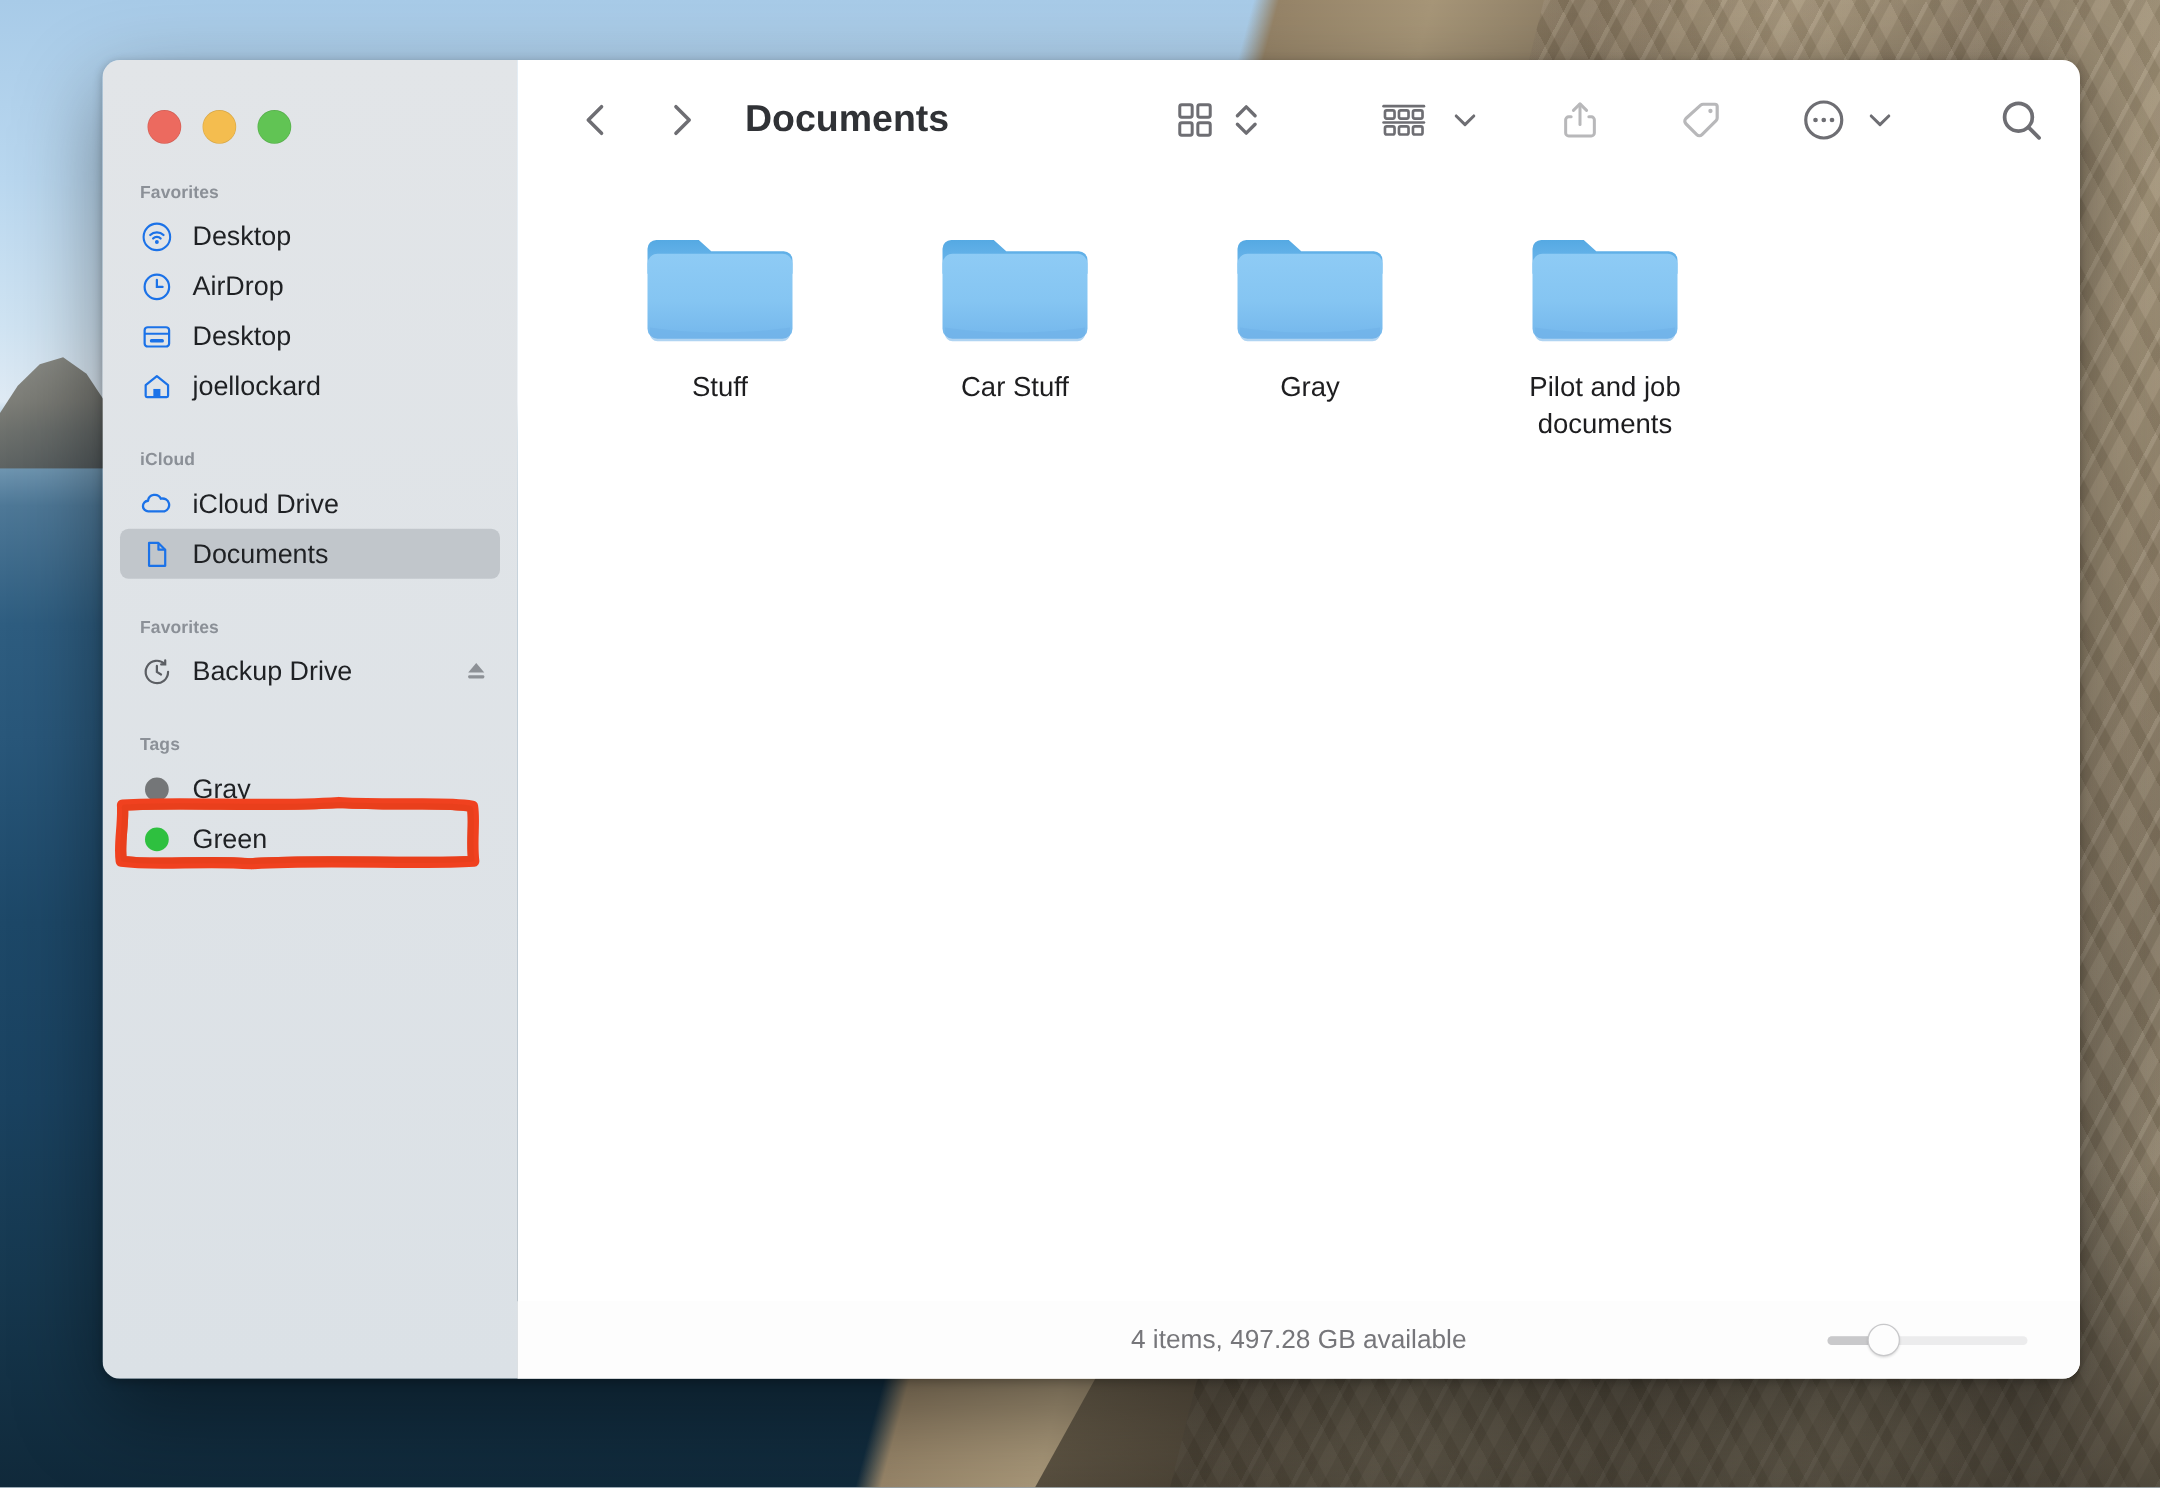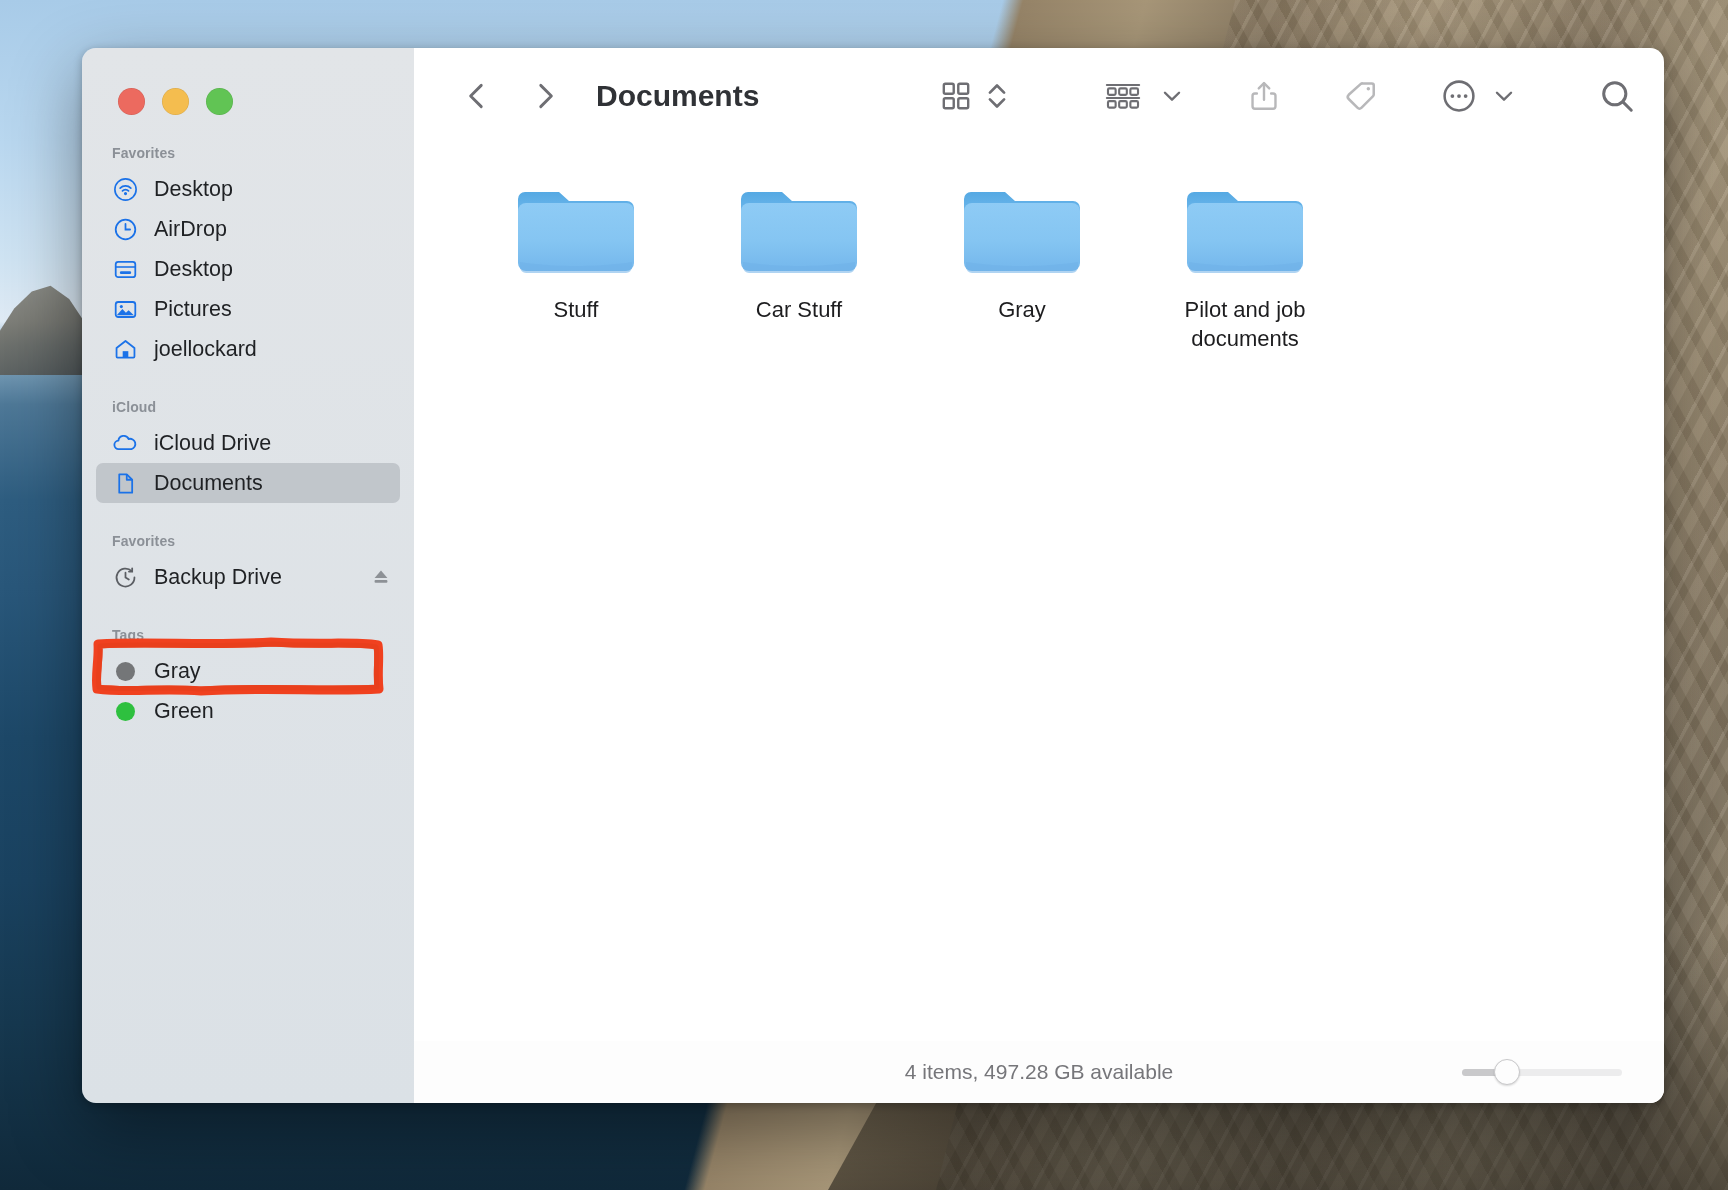--- a/index.html
+++ b/index.html
@@ -172,21 +172,21 @@
   .tb-gap { width: 62px; }
   .tb-gap-lg { width: 94px; }
 
   
   #file-area {
     flex: 1;
     padding: 36px 0 0 52px;
     display: flex;
     flex-wrap: wrap;
     align-content: flex-start;
-    gap: 3px;
+    gap: 16px;
   }
   .file-item {
     width: 220px;
     display: flex;
     flex-direction: column;
     align-items: center;
     padding-top: 4px;
   }
   .folder-icon { width: 122px; height: 97px; position: relative; }
   .file-label {
@@ -295,30 +295,20 @@
           <svg width="25" height="25" viewBox="0 0 24 24" fill="none" stroke="#1b72e8" stroke-width="1.7">
             <rect x="2.6" y="4.6" width="18.8" height="14.8" rx="2.4"></rect>
             <rect x="6.6" y="13.6" width="10.8" height="2.8" rx="1.2" fill="#1b72e8" stroke="none"></rect>
             <path d="M2.6 9.6h18.8" stroke-width="1.5"></path>
           </svg>
         </span>
         <span class="sb-label">Desktop</span>
       </div>
 
 
-      <div class="sb-item">
-        <span class="sb-icon">
-          <svg width="25" height="25" viewBox="0 0 24 24" fill="none" stroke="#1b72e8" stroke-width="1.7">
-            <rect x="2.6" y="4.8" width="18.8" height="14.4" rx="2.4"></rect>
-            <path d="M3.6 17.4 9 11.6l3.4 3.6 2.6-2.4 5 4.6z" fill="#1b72e8" stroke="none"></path>
-            <circle cx="8" cy="9.2" r="1.5" fill="#1b72e8" stroke="none"></circle>
-          </svg>
-        </span>
-        <span class="sb-label">Pictures</span>
-      </div>
 
       <div class="sb-item">
         <span class="sb-icon">
           <svg width="25" height="25" viewBox="0 0 24 24" fill="none" stroke="#1b72e8" stroke-width="1.7" stroke-linejoin="round">
             <path d="M3.4 10.6 12 3.8l8.6 6.8v8.2a1 1 0 0 1-1 1H4.4a1 1 0 0 1-1-1z"></path>
             <rect x="9.3" y="13.6" width="5.4" height="6.2" fill="#1b72e8" stroke="none"></rect>
           </svg>
         </span>
         <span class="sb-label">joellockard</span>
       </div>

